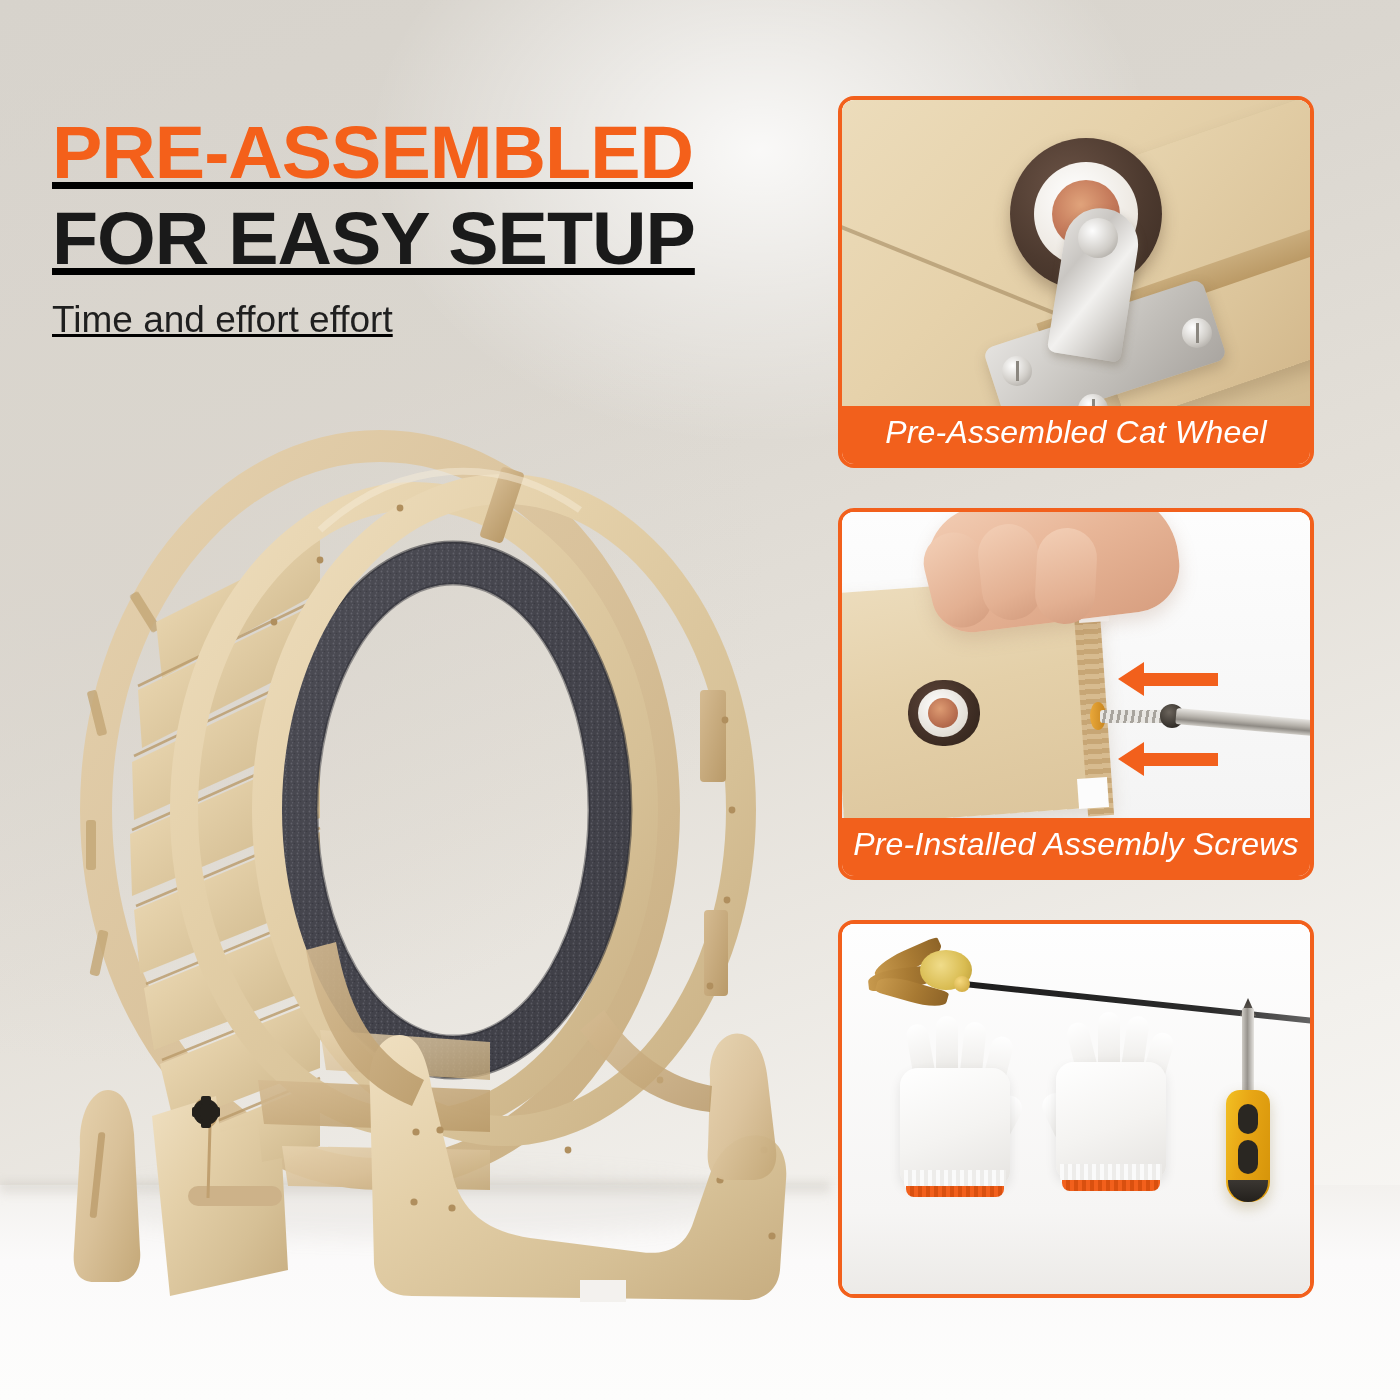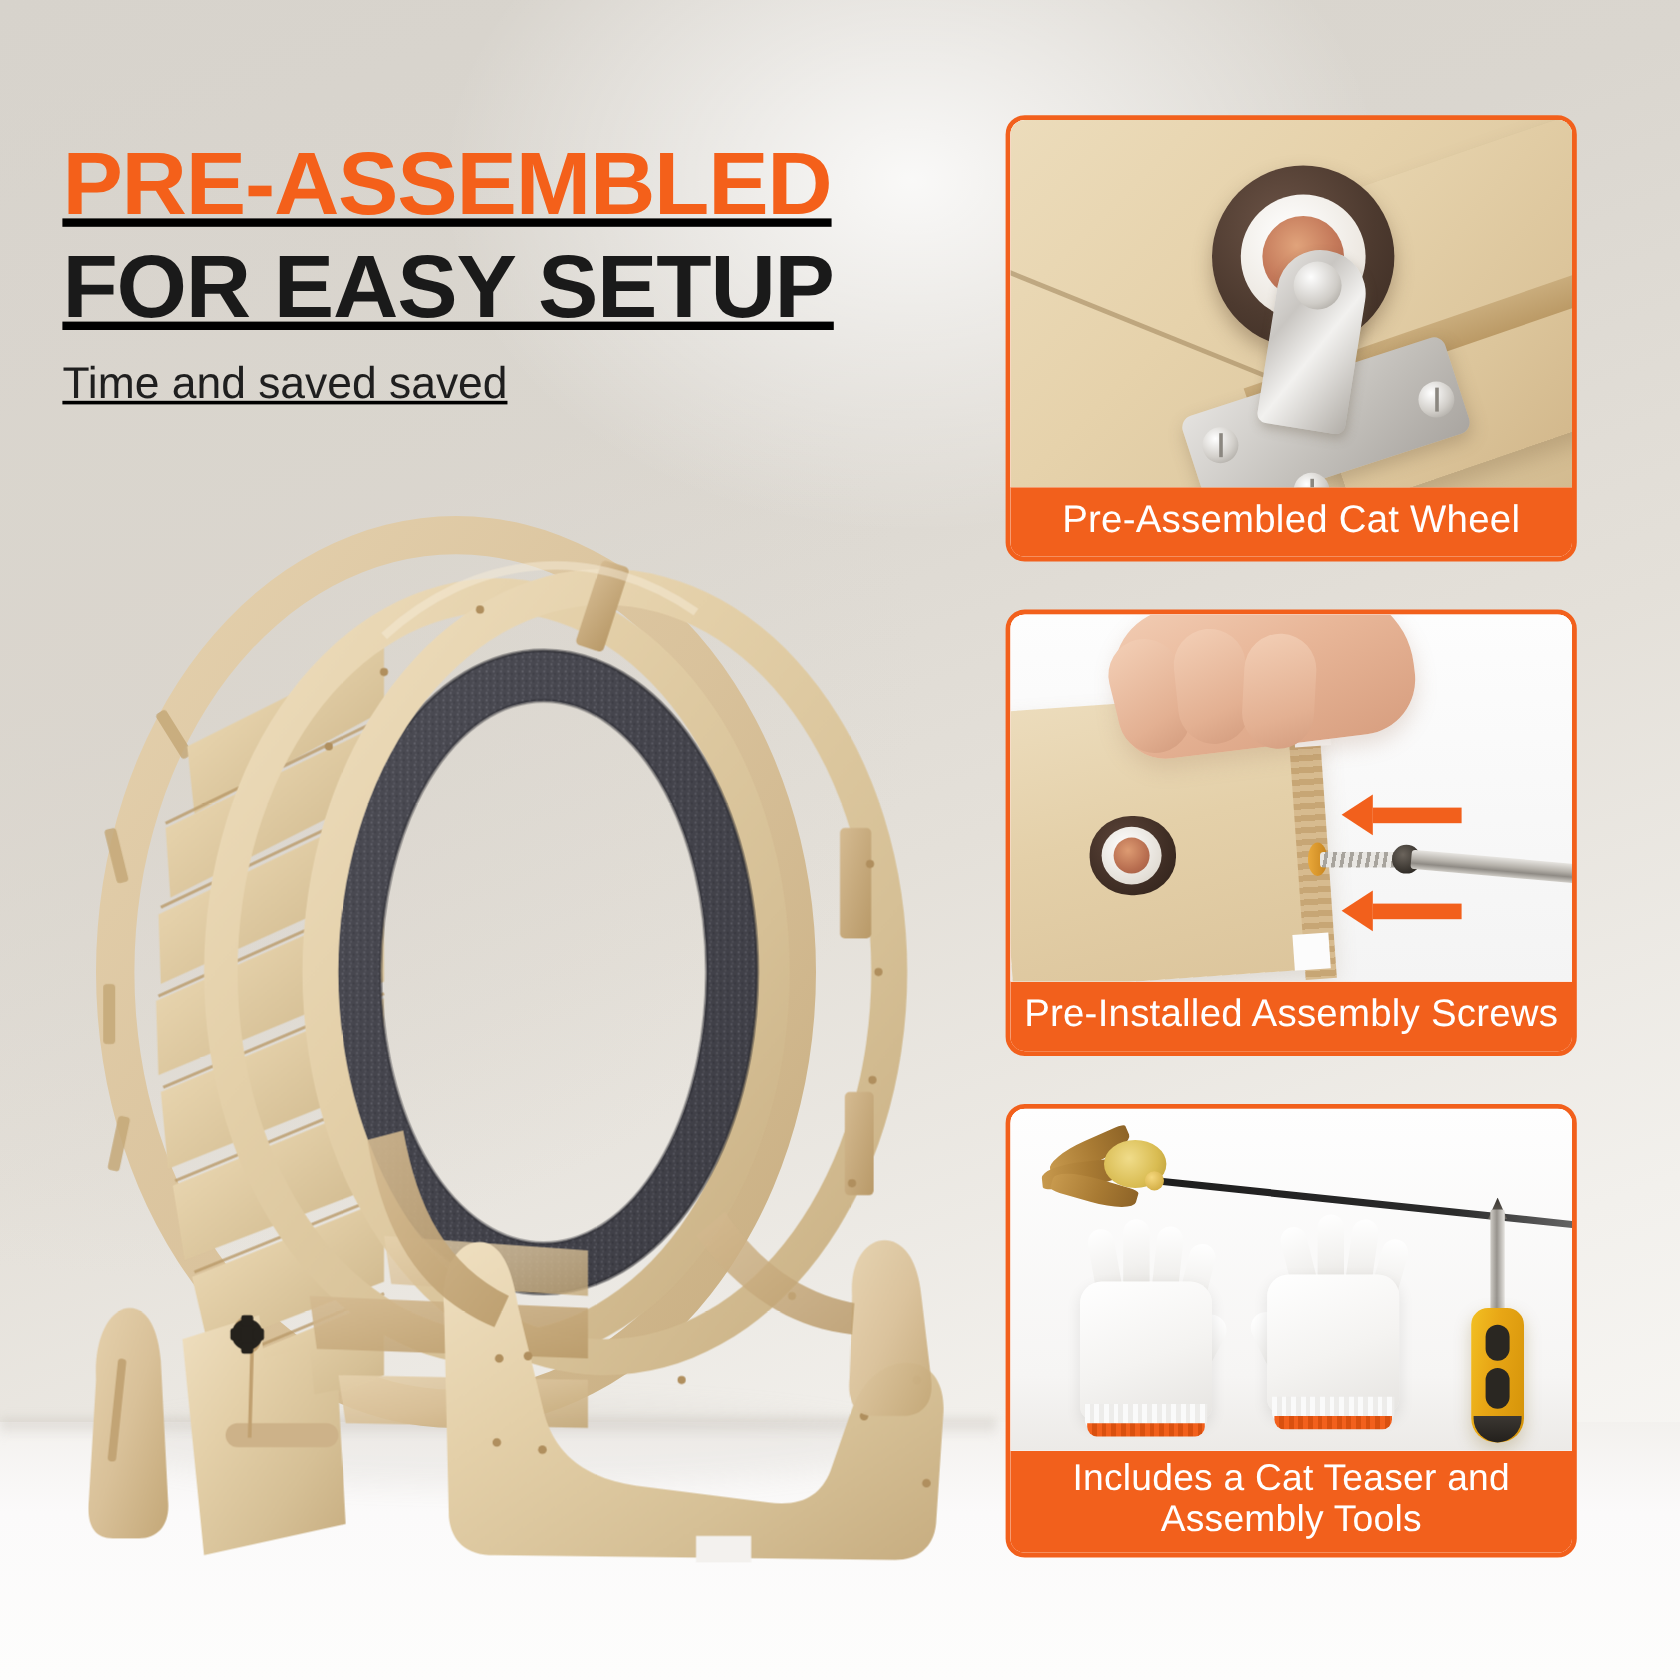--- a/index.html
+++ b/index.html
@@ -50,21 +50,21 @@
 
   
   #product { position:absolute; left:20px; top:390px; width:810px; height:960px; }
   
 
   
   .panel {
     position:absolute; left:838px; width:476px;
     border:4px solid #F2601C; border-radius:16px;
     background:#fff; overflow:hidden;
-    display:flex; flex-direction:column;
+    display:flex; flex-direction:column;font-style:italic;
   }
   #panel-1 { top:96px;  height:372px; }
   #panel-2 { top:508px; height:372px; }
   #panel-3 { top:920px; height:378px; }
 
   .panel-img { position:relative; flex:1; overflow:hidden; background:#fff; }
   .caption {
     background:#F2601C; color:#fff;
     font-size:32px; line-height:1.12;
     text-align:center; padding:9px 6px 13px;
@@ -211,21 +211,21 @@
 <body>
 
 <div id="canvas">
 
   <div id="floor"></div>
   <div id="floor-line"></div>
 
   <div id="headline-block">
     <div class="h1-orange">PRE-ASSEMBLED</div>
     <div class="h1-black">FOR EASY SETUP</div>
-    <div class="subtitle">Time and saved saved</div>
+    <div class="subtitle">Time and effort effort</div>
   </div>
 
   <div id="product">
     <svg width="810" height="960" viewBox="0 0 810 960">
       <defs>
         <linearGradient id="gWood" x1="0" y1="0" x2="1" y2="1">
           <stop offset="0" stop-color="#efdfc0"></stop>
           <stop offset=".35" stop-color="#e4d0a9"></stop>
           <stop offset=".7" stop-color="#d6c096"></stop>
           <stop offset="1" stop-color="#c7ad80"></stop>
@@ -466,19 +466,15 @@
 
       <div>
         <div class="p3-driver-tip"></div>
         <div class="p3-driver-shaft"></div>
         <div class="p3-driver-handle"></div>
         <div class="p3-driver-grip"></div>
         <div class="p3-driver-grip2"></div>
         <div class="p3-driver-cap"></div>
       </div>
     </div>
-    <div class="caption">
-      <div>Includes a Cat Teaser and</div>
-      <div>Assembly Tools</div>
-    </div>
   </div>
 
 </div>
 
 </body></html>

